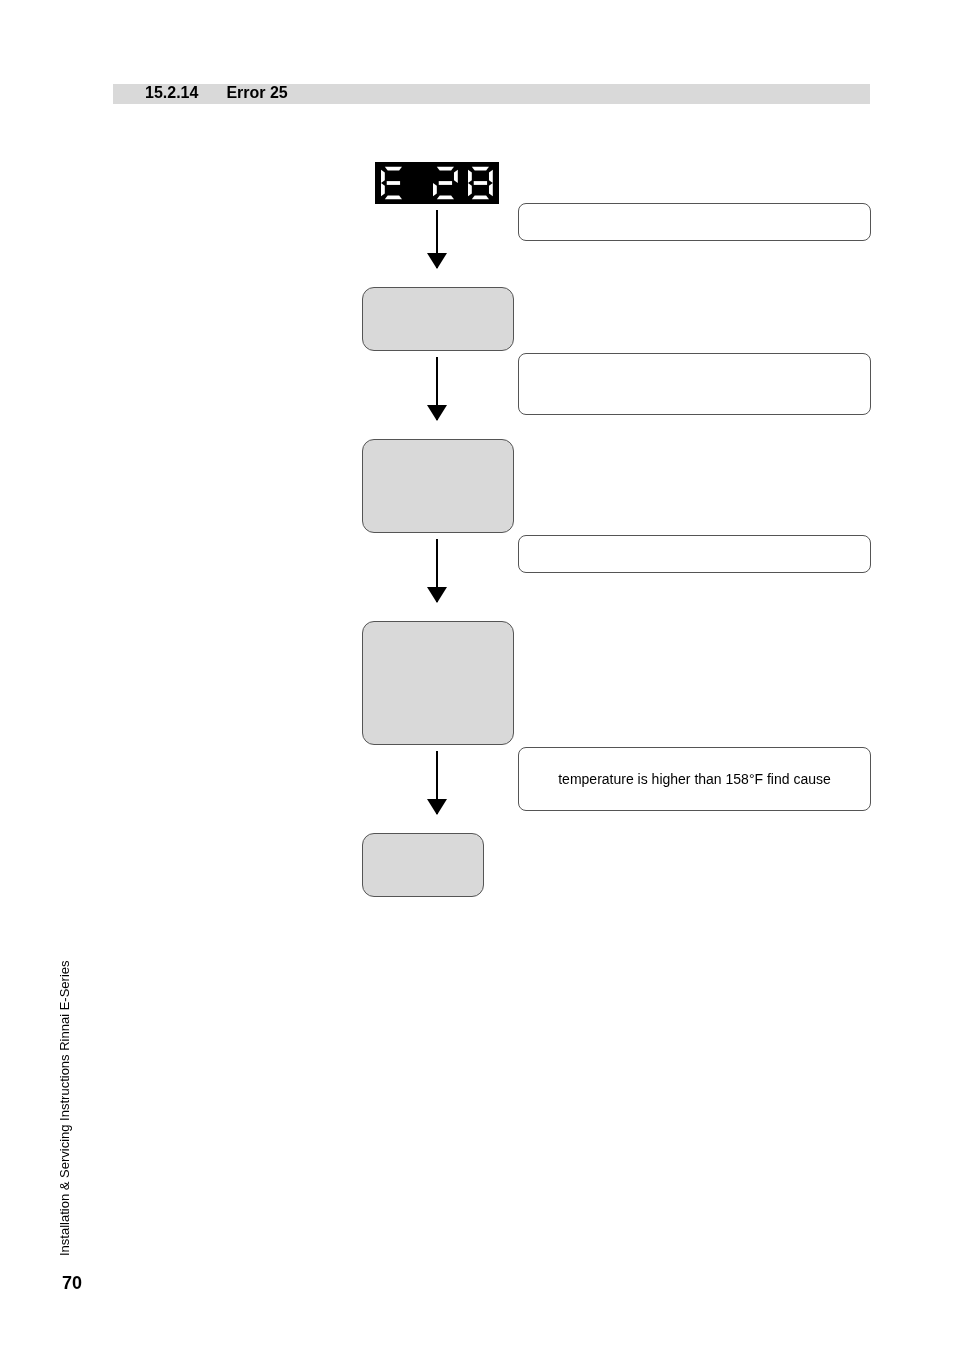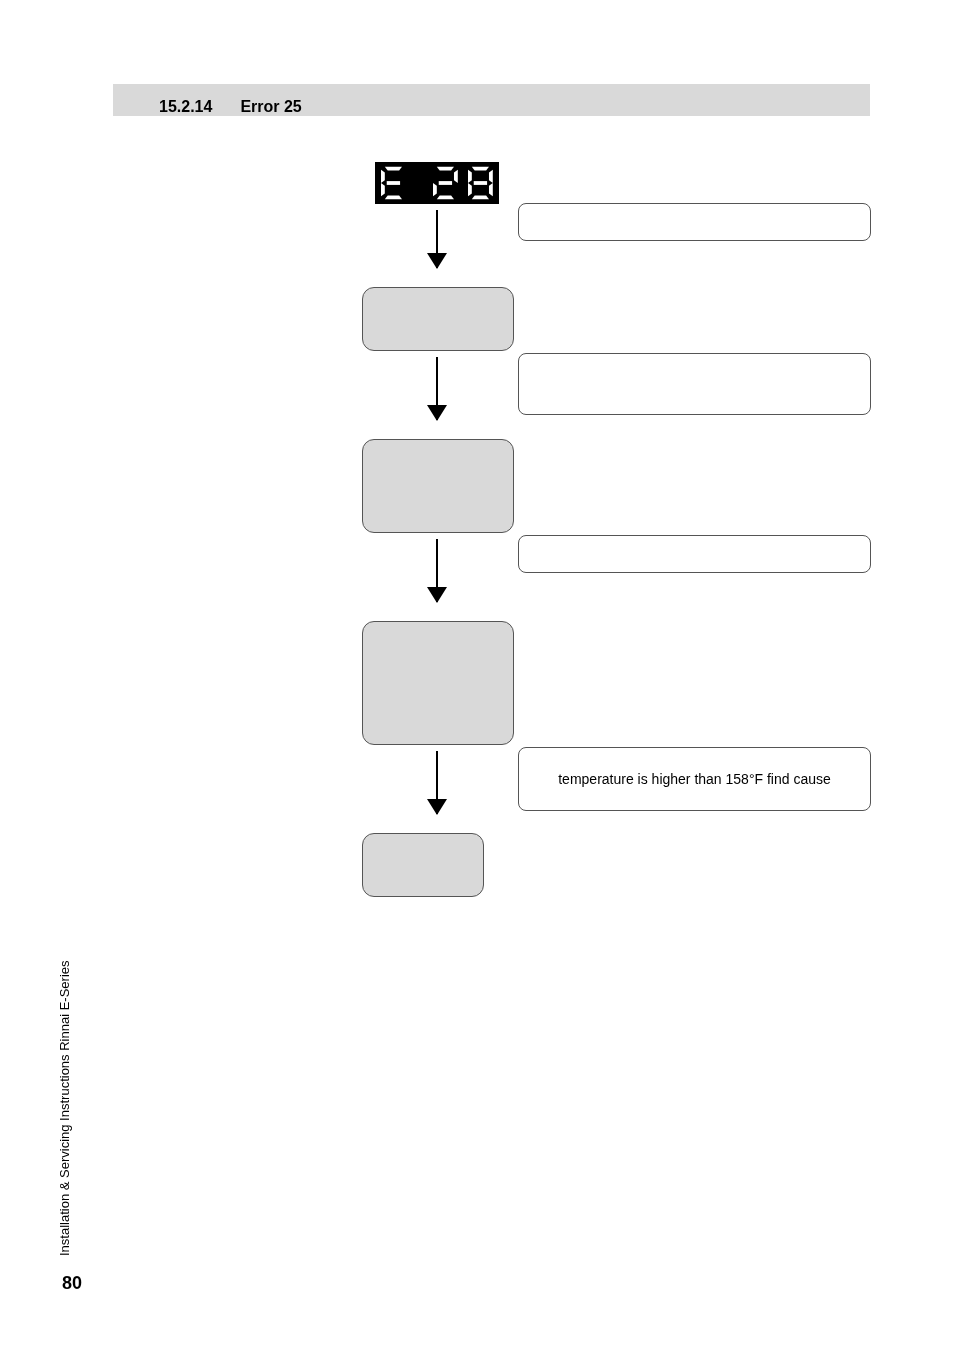--- a/index.html
+++ b/index.html
@@ -4,25 +4,25 @@
 <style>
   * { margin: 0; padding: 0; box-sizing: border-box; }
   html, body { width: 954px; height: 1350px; background: #fff; font-family: Arial, Helvetica, sans-serif; color: #000; }
   .page { position: relative; width: 954px; height: 1350px; }
 
   .header-bar {
     position: absolute;
     left: 113px;
     top: 84px;
     width: 757px;
-    height: 32px;
+    height: 20px;
     background: #d9d9d9;
     display: flex;
-    align-items: flex-end;
-    padding-left: 46px;
+    align-items: flex-start;
+    padding-left: 32px;
     font-weight: bold;
     font-size: 16px;
   }
   .header-bar .sec { margin-right: 28px; }
 
   
   .seg-display {
     position: absolute;
     left: 375px;
     top: 162px;
@@ -162,14 +162,14 @@
 
   <div class="flow-box" style="left:362px; top:621px; width:152px; height:124px;"></div>
 
   <div class="label-box" style="left:518px; top:747px; width:353px; height:64px; justify-content:center;">temperature is higher than 158°F find cause</div>
 
   <div class="arrow" style="left:436px; top:751px; height:63px;"></div>
 
   <div class="flow-box" style="left:362px; top:833px; width:122px; height:64px;"></div>
 
   <div class="side-text">Installation &amp; Servicing Instructions Rinnai E-Series</div>
-  <div class="page-num">80</div>
+  <div class="page-num">70</div>
 </div>
 
 </body></html>

